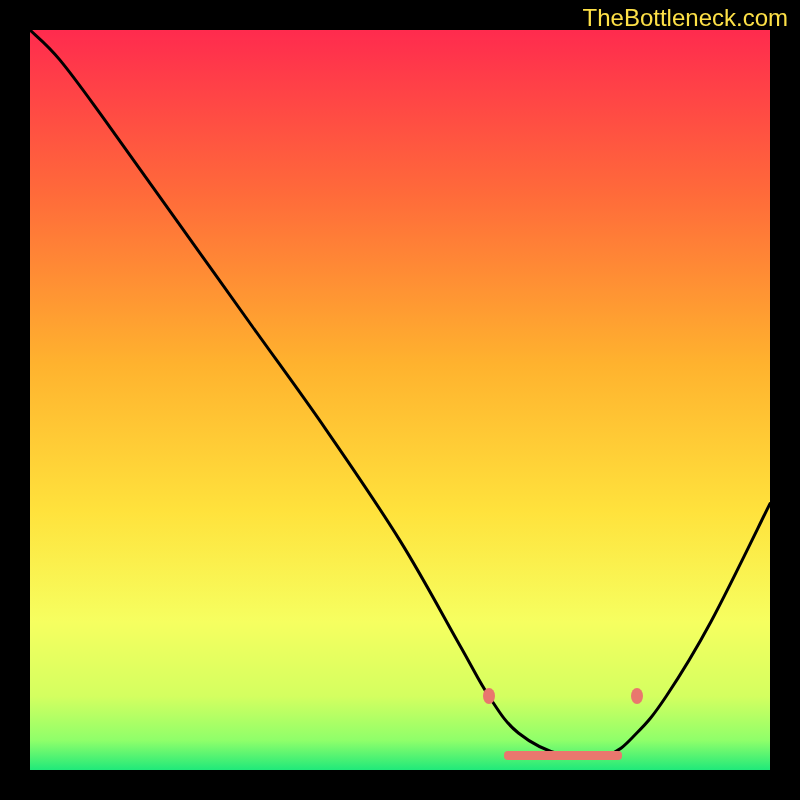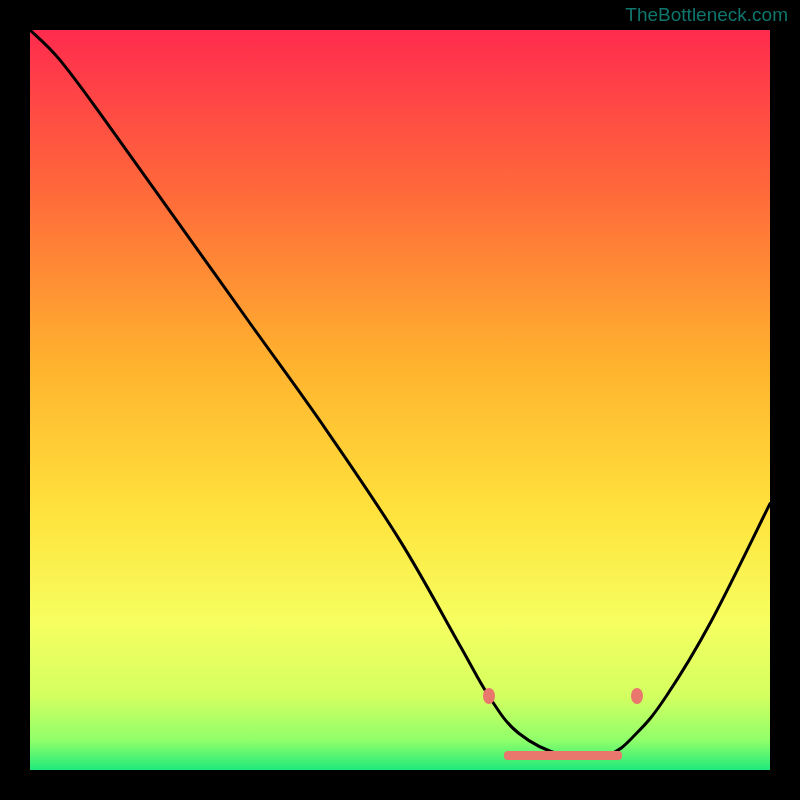--- a/index.html
+++ b/index.html
@@ -7,22 +7,22 @@
     width: 800px;
     height: 800px;
     background: #000;
     position: relative;
     font-family: Arial, sans-serif;
   }
   .watermark {
     position: absolute;
     top: 4px;
     right: 12px;
-    color: #0f766e;
-    font-size: 19px;
+    color: #fde047;
+    font-size: 24px;
     z-index: 10;
     text-align: right;
   }
   .plot-area {
     position: absolute;
     left: 30px;
     top: 30px;
     width: 740px;
     height: 740px;
     overflow: hidden;

